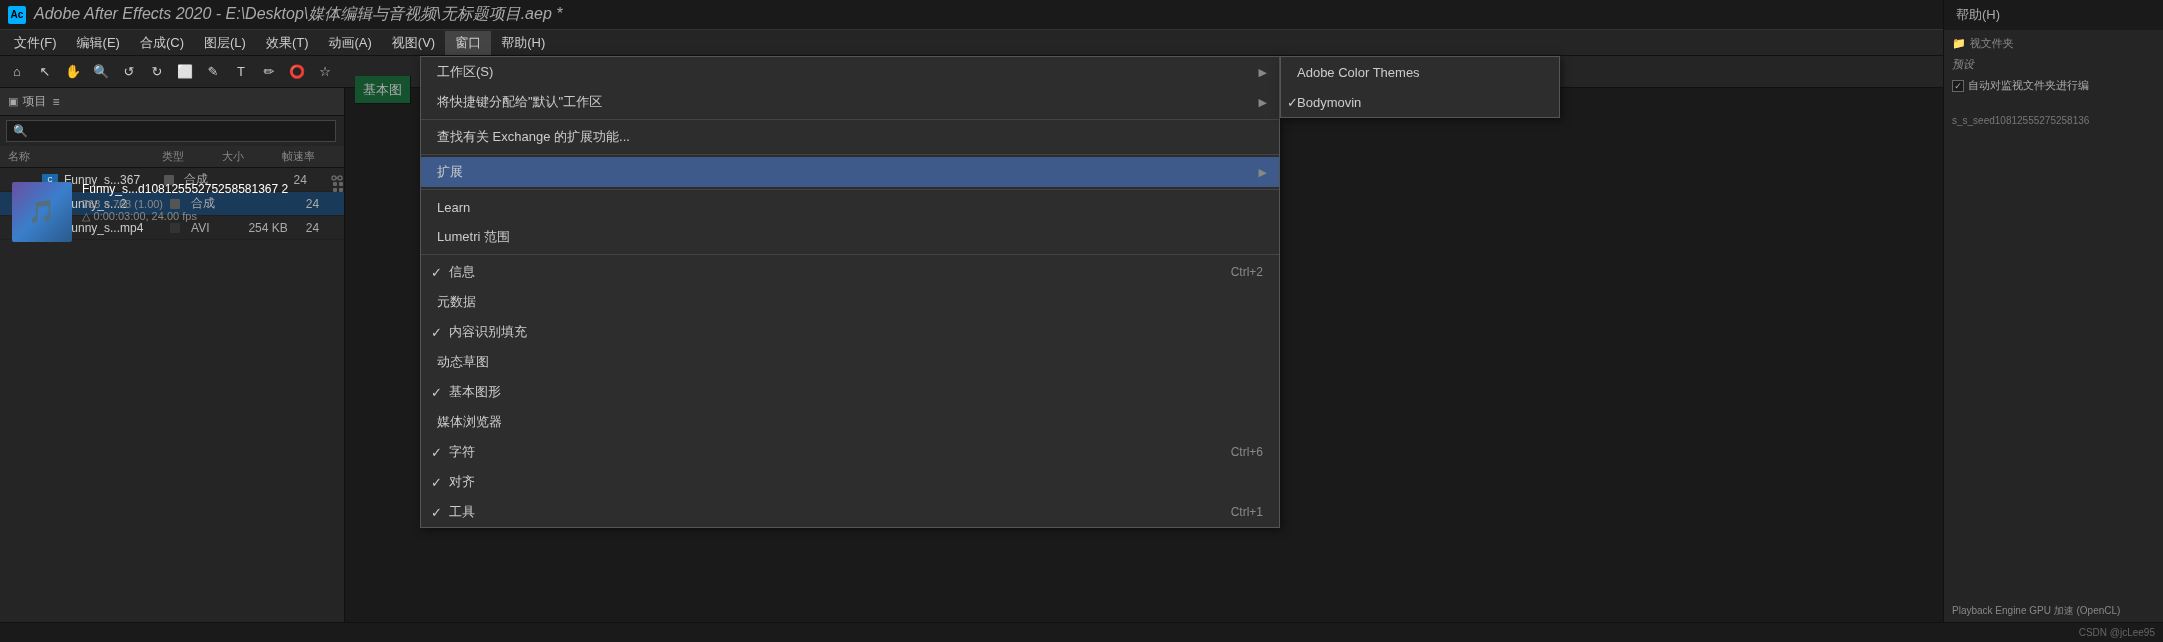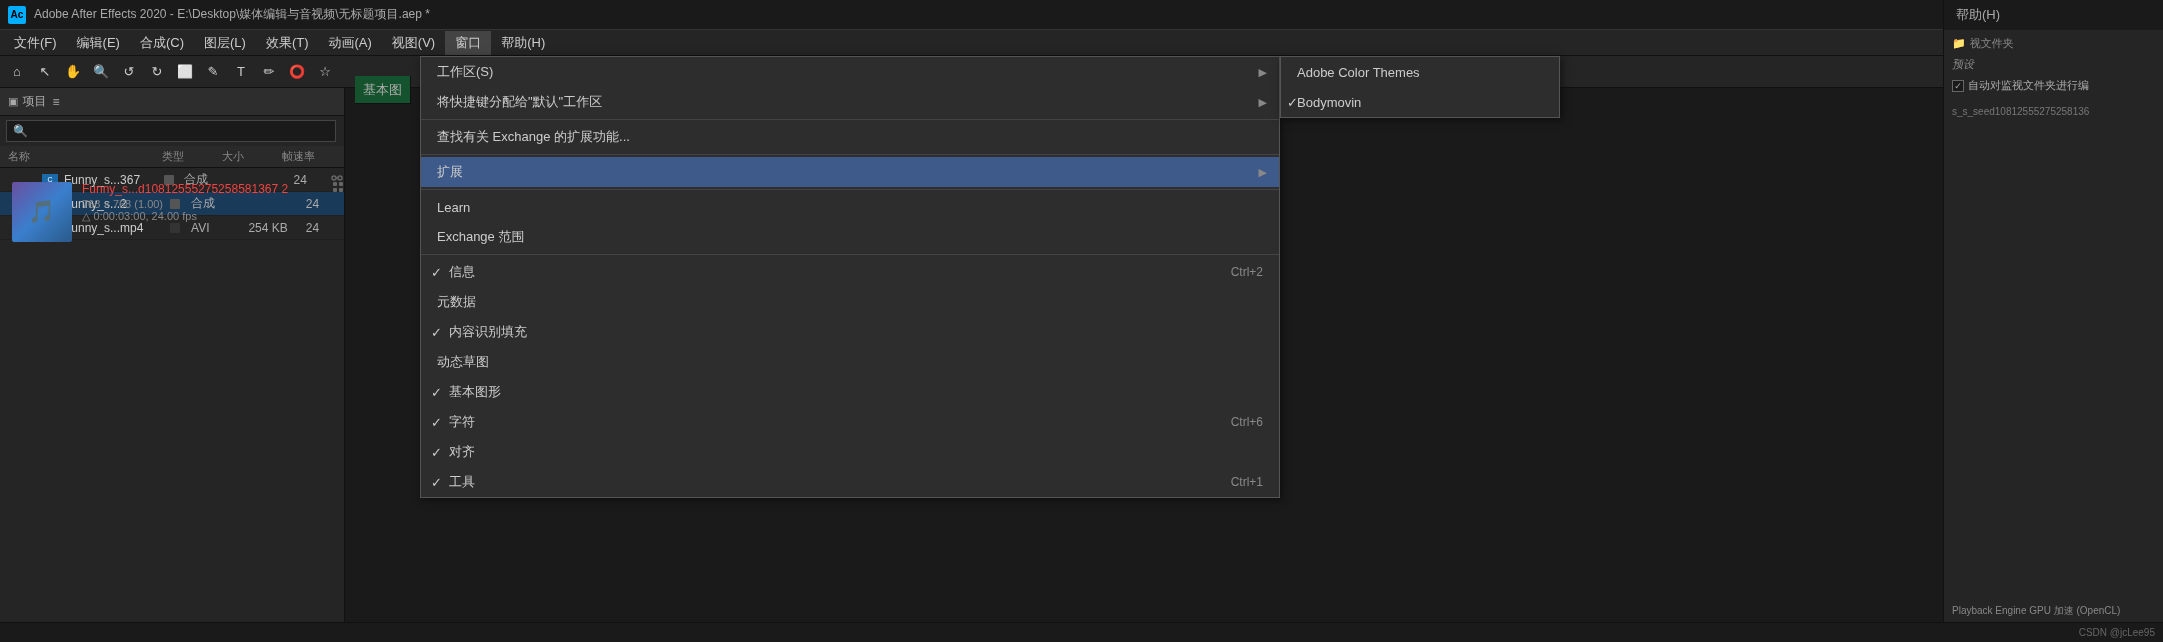--- a/index.html
+++ b/index.html
@@ -28,22 +28,23 @@
     .title-bar-logo {
       width: 18px; height: 18px;
       background: #00aeff;
       display: flex; align-items: center; justify-content: center;
       font-size: 10px; font-weight: bold; color: #000;
       margin-right: 8px;
       border-radius: 2px;
     }
     .title-bar-text {
       color: #aaa;
-      font-size: 12px;
+      font-size: 16px;
       flex: 1;
+      font-style: italic;
     }
     .title-bar-controls {
       display: flex; gap: 4px;
     }
     .title-btn {
       width: 28px; height: 20px;
       background: transparent;
       border: none;
       color: #aaa;
       cursor: pointer;
@@ -112,21 +113,21 @@
       align-items: center;
       padding: 0 8px;
       border-bottom: 1px solid #111;
       font-size: 12px;
       color: #aaa;
     }
     .panel-header-icon {
       margin-right: 4px;
       font-size: 11px;
     }
-    .file-name { color: #ef4444; font-size: 12px; margin-bottom: 2px; }
+    .file-name { color: #ffffff; font-size: 12px; margin-bottom: 2px; }
 
     
     .search-box {
       position: absolute;
       top: 240px; left: 6px;
       width: 330px;
       height: 22px;
       background: #1a1a1a;
       border: 1px solid #444;
       display: flex; align-items: center;
@@ -484,21 +485,21 @@
     <span class="arrow">▶</span>
   </div>
 
   <div class="dropdown-divider"></div>
 
   <div class="dropdown-item">
     <span>Learn</span>
   </div>
 
   <div class="dropdown-item">
-    <span>Exchange 范围</span>
+    <span>Lumetri 范围</span>
   </div>
 
   <div class="dropdown-divider"></div>
 
   <div class="dropdown-item has-check">
     <span class="check-mark">✓</span>
     <span>信息</span>
     <span class="shortcut">Ctrl+2</span>
   </div>
 
@@ -513,20 +514,23 @@
 
   <div class="dropdown-item">
     <span>动态草图</span>
   </div>
 
   <div class="dropdown-item has-check">
     <span class="check-mark">✓</span>
     <span>基本图形</span>
   </div>
 
+  <div class="dropdown-item">
+    <span>媒体浏览器</span>
+  </div>
 
   <div class="dropdown-item has-check">
     <span class="check-mark">✓</span>
     <span>字符</span>
     <span class="shortcut">Ctrl+6</span>
   </div>
 
   <div class="dropdown-item has-check">
     <span class="check-mark">✓</span>
     <span>对齐</span>
@@ -564,21 +568,21 @@
       </div>
     </div>
 
     <div style="color:#888;font-size:11px;margin-bottom:4px;font-style:italic;">预设</div>
 
     <div class="checkbox-row">
       <div class="checkbox-box checked"></div>
       <span>自动对监视文件夹进行编</span>
     </div>
 
-    <div style="margin-top:11px;">
+    <div style="margin-top:20px;">
       <div class="seed-text">s_s_seed10812555275258136</div>
     </div>
 
     <div style="position:absolute;bottom:24px;left:8px;right:26px;">
       <div style="color:#888;font-size:10px;word-break:break-all;">Playback Engine GPU 加速 (OpenCL)</div>
     </div>
   </div>
 </div>
 
 <div class="status-bar">

